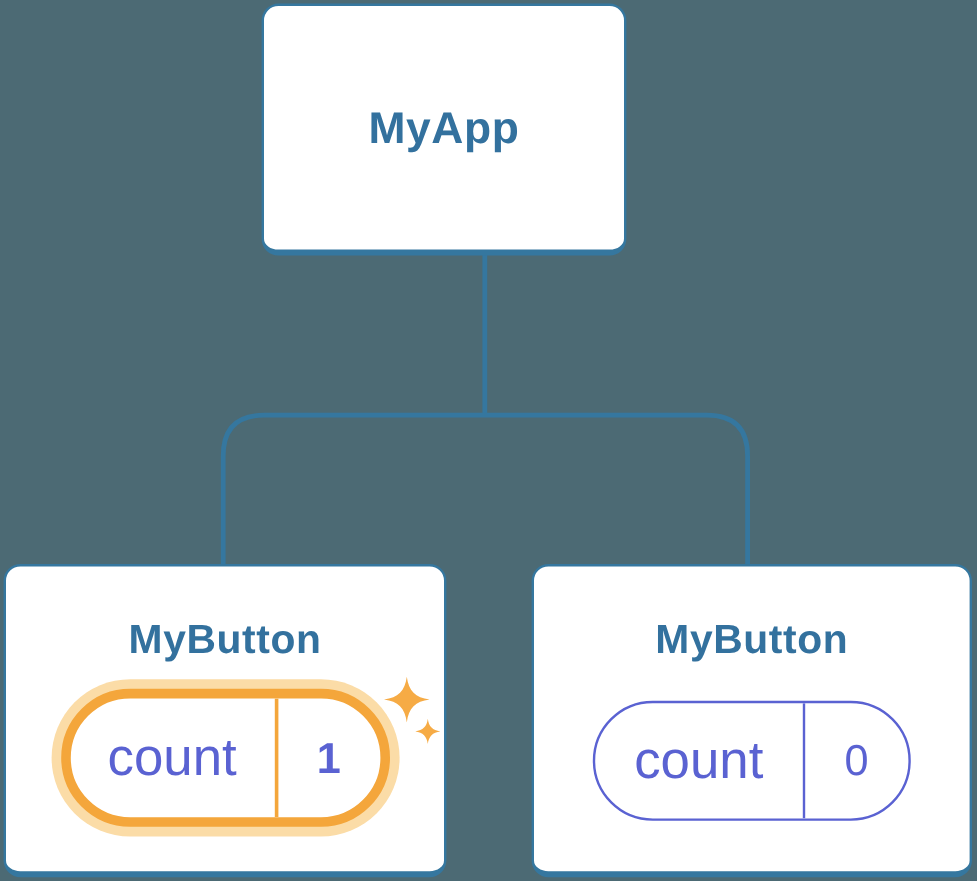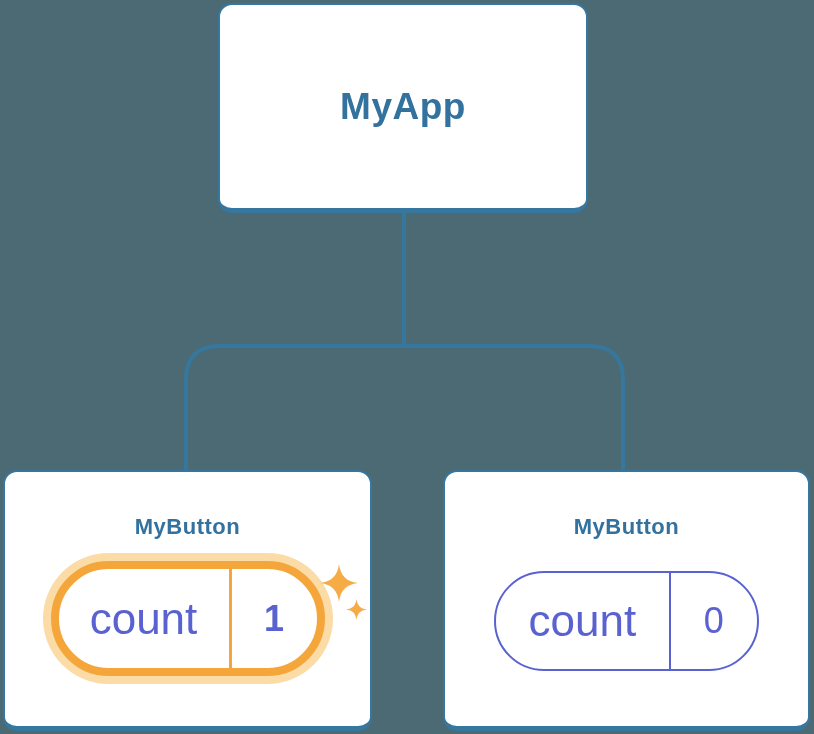--- a/index.html
+++ b/index.html
@@ -31,27 +31,27 @@
     border: 2px solid var(--card-border, #35779f);
     border-bottom-width: 5px;
     border-radius: 14px;
     box-sizing: border-box;
     display: flex;
     flex-direction: column;
     align-items: center;
   }
   .card-root {
     left: 218px; top: 3px;
-    width: 370px; height: 210px;
+    width: 304px; height: 210px;
     justify-content: center;
   }
   .card-child-left  { left: 3px;   top: 470px; width: 369px; height: 261px; }
   .card-child-right { left: 443px; top: 470px; width: 367px; height: 261px; }
   .node-title {
-    font-size: 22px;
+    font-size: 34px;
     font-weight: 700;
     letter-spacing: 0.5px;
     color: var(--title-text, #33719e);
   }
   .root-title { font-size: 37px; }
   .child-title { margin-top: 42px; }
 
   
   .pill {
     background: #ffffff;

